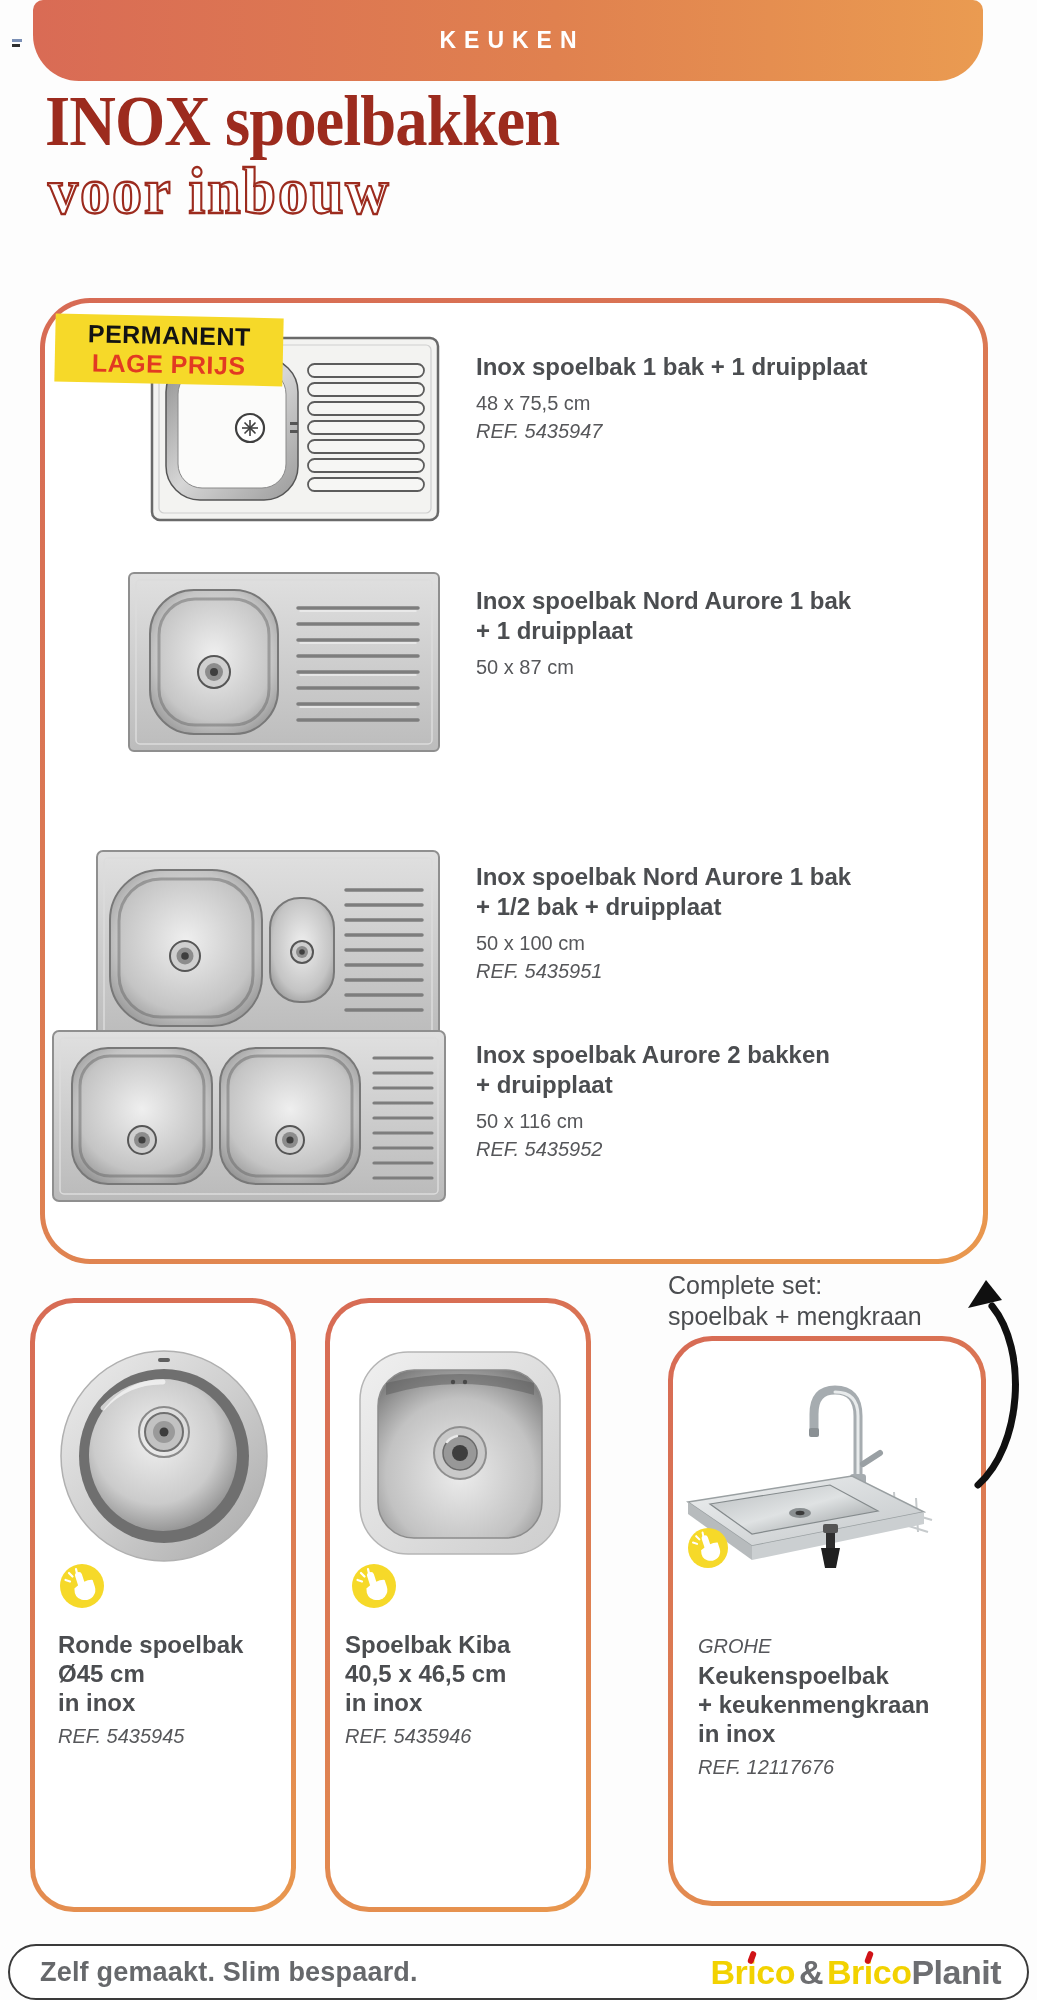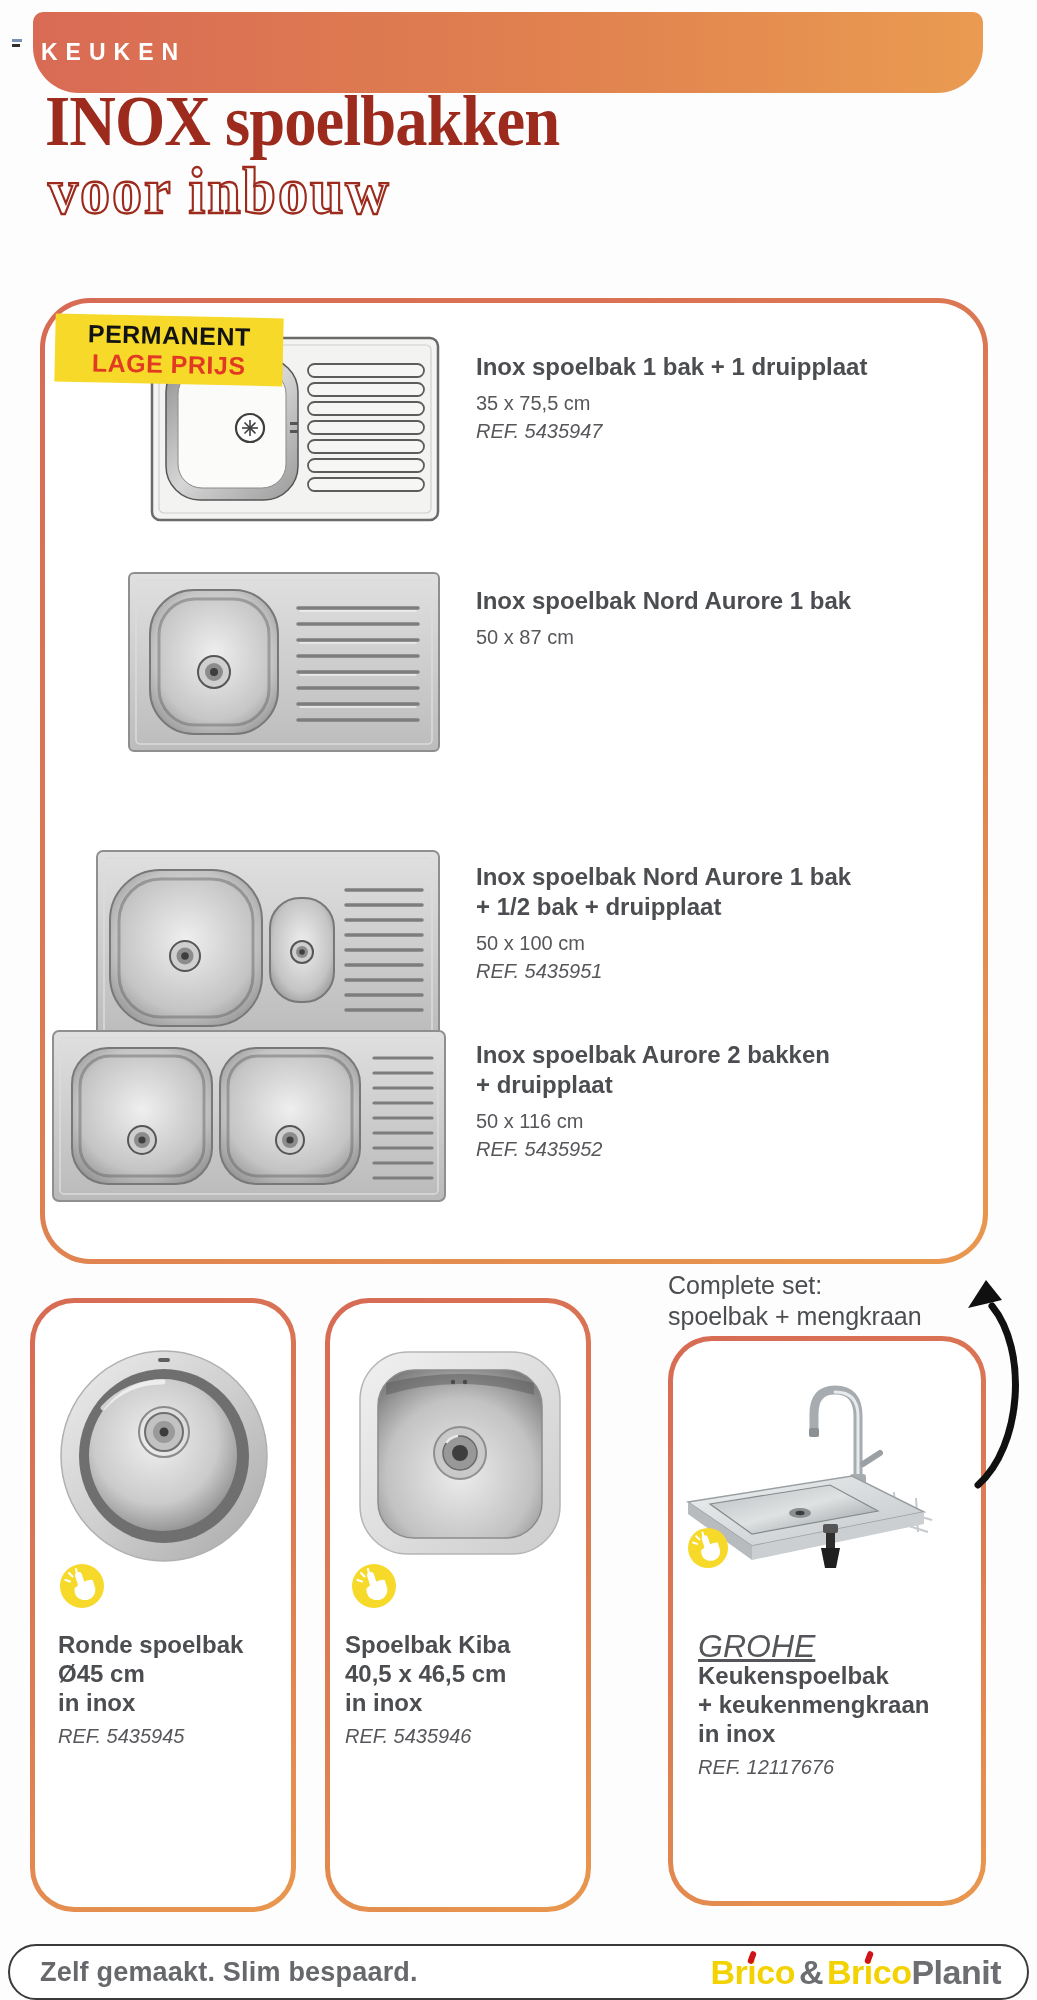--- a/index.html
+++ b/index.html
@@ -6,24 +6,24 @@
   body{
     width:1037px;height:2000px;position:relative;overflow:hidden;
     background:#fdfdfd;font-family:"Liberation Sans",sans-serif;
     -webkit-font-smoothing:antialiased;
   }
   
   .page-artifact{position:absolute;left:12px;top:39px;width:10px;height:8px;}
   .page-artifact .b1{height:3px;background:#7a8fb5;margin-bottom:2px;}
   .page-artifact .b2{height:3px;background:#2f2f2f;width:8px;}
   .header-bar{
-    position:absolute;left:33px;top:12px;width:950px;height:81px;
+    position:absolute;left:33px;top:0;width:950px;height:81px;
     background:linear-gradient(90deg,#d96b55 0%,#e0814f 55%,#ea9b51 100%);
     border-radius:10px 10px 46px 46px;
-    display:flex;align-items:center;justify-content:flex-start;
+    display:flex;align-items:center;justify-content:center;
   }
   .header-bar .cat{
     color:#ffffff;font-size:23px;font-weight:bold;letter-spacing:8px;
     padding-left:8px;
   }
   
   .title-main{
     position:absolute;left:45px;top:82px;
     font-family:"Liberation Serif",serif;font-weight:700;
     font-size:68px;line-height:72px;color:#9c2b1e;letter-spacing:-1px;
@@ -60,21 +60,21 @@
   .arrow-wrap{position:absolute;left:948px;top:1278px;width:88px;height:215px;z-index:3;}
   
   .card1{left:30px;top:1298px;width:266px;height:614px;border-radius:44px;}
   .card2{left:325px;top:1298px;width:266px;height:614px;border-radius:44px;}
   .card3{left:668px;top:1336px;width:318px;height:570px;border-radius:44px;}
   .card1 .inner,.card2 .inner,.card3 .inner{border-radius:39px;}
   .card-img{position:absolute;z-index:2;}
   .click-icon{position:absolute;width:44px;height:44px;z-index:4;}
   .ctext{position:absolute;z-index:2;color:#4b4d50;}
   .ctext .cl{font-size:24px;line-height:29px;font-weight:bold;}
-  .ctext .brand{font-size:32px;line-height:29px;font-style:italic;color:#55565a;text-decoration:underline;}
+  .ctext .brand{font-size:20px;line-height:29px;font-style:italic;color:#55565a;}
   .ctext .ref{font-size:20px;line-height:24px;font-style:italic;color:#56575a;margin-top:7px;}
   
   .footer-pill{
     position:absolute;left:8px;top:1944px;width:1021px;height:56px;
     background:#ffffff;border:2.5px solid #3a3a3a;border-radius:29px;
     box-sizing:border-box;display:flex;align-items:center;z-index:6;
   }
   .footer-pill .tagline{font-size:27px;font-weight:bold;color:#66686b;margin-left:30px;letter-spacing:.2px;}
   .logo{margin-left:auto;margin-right:26px;display:flex;align-items:flex-start;font-weight:bold;font-size:34px;letter-spacing:-.5px;}
   .logo .yellow{color:#f2d200;position:relative;}
@@ -137,21 +137,21 @@
       <rect x="158" y="66" width="116" height="13" rx="6.5"></rect>
         <rect x="158" y="85" width="116" height="13" rx="6.5"></rect>
       <rect x="158" y="104" width="116" height="13" rx="6.5"></rect>
         <rect x="158" y="123" width="116" height="13" rx="6.5"></rect>
       <rect x="158" y="142" width="116" height="13" rx="6.5"></rect>
     </g>
   </svg>
 </div>
 <div class="ptext" style="left:476px;top:352px;">
   <div class="tl">Inox spoelbak 1 bak + 1 druipplaat</div>
-  <div class="dims">35 x 75,5 cm</div>
+  <div class="dims">48 x 75,5 cm</div>
   <div class="ref">REF. 5435947</div>
 </div>
 
 <div class="prod-img" style="left:128px;top:572px;width:312px;height:180px;">
   <svg width="312" height="180" viewBox="0 0 312 180">
     <defs>
       <linearGradient id="st2" x1="0" y1="0" x2="0" y2="1">
         <stop offset="0" stop-color="#e0e0e0"></stop>
           <stop offset=".5" stop-color="#cecece"></stop>
           <stop offset="1" stop-color="#bcbcbc"></stop>
@@ -182,20 +182,21 @@
     <g stroke="#eeeeee" stroke-width="1.4" stroke-linecap="round">
       <line x1="172" y1="39" x2="288" y2="39"></line>
         <line x1="172" y1="71" x2="288" y2="71"></line>
       <line x1="172" y1="103" x2="288" y2="103"></line>
         <line x1="172" y1="135" x2="288" y2="135"></line>
     </g>
   </svg>
 </div>
 <div class="ptext" style="left:476px;top:586px;">
   <div class="tl">Inox spoelbak Nord Aurore 1 bak</div>
+  <div class="tl">+ 1 druipplaat</div>
   <div class="dims">50 x 87 cm</div>
 </div>
 
 <div class="prod-img" style="left:96px;top:850px;width:344px;height:196px;">
   <svg width="344" height="196" viewBox="0 0 344 196">
     <defs>
       <linearGradient id="st3" x1="0" y1="0" x2="0" y2="1">
         <stop offset="0" stop-color="#e0e0e0"></stop>
           <stop offset=".5" stop-color="#cdcdcd"></stop>
           <stop offset="1" stop-color="#bababa"></stop>

